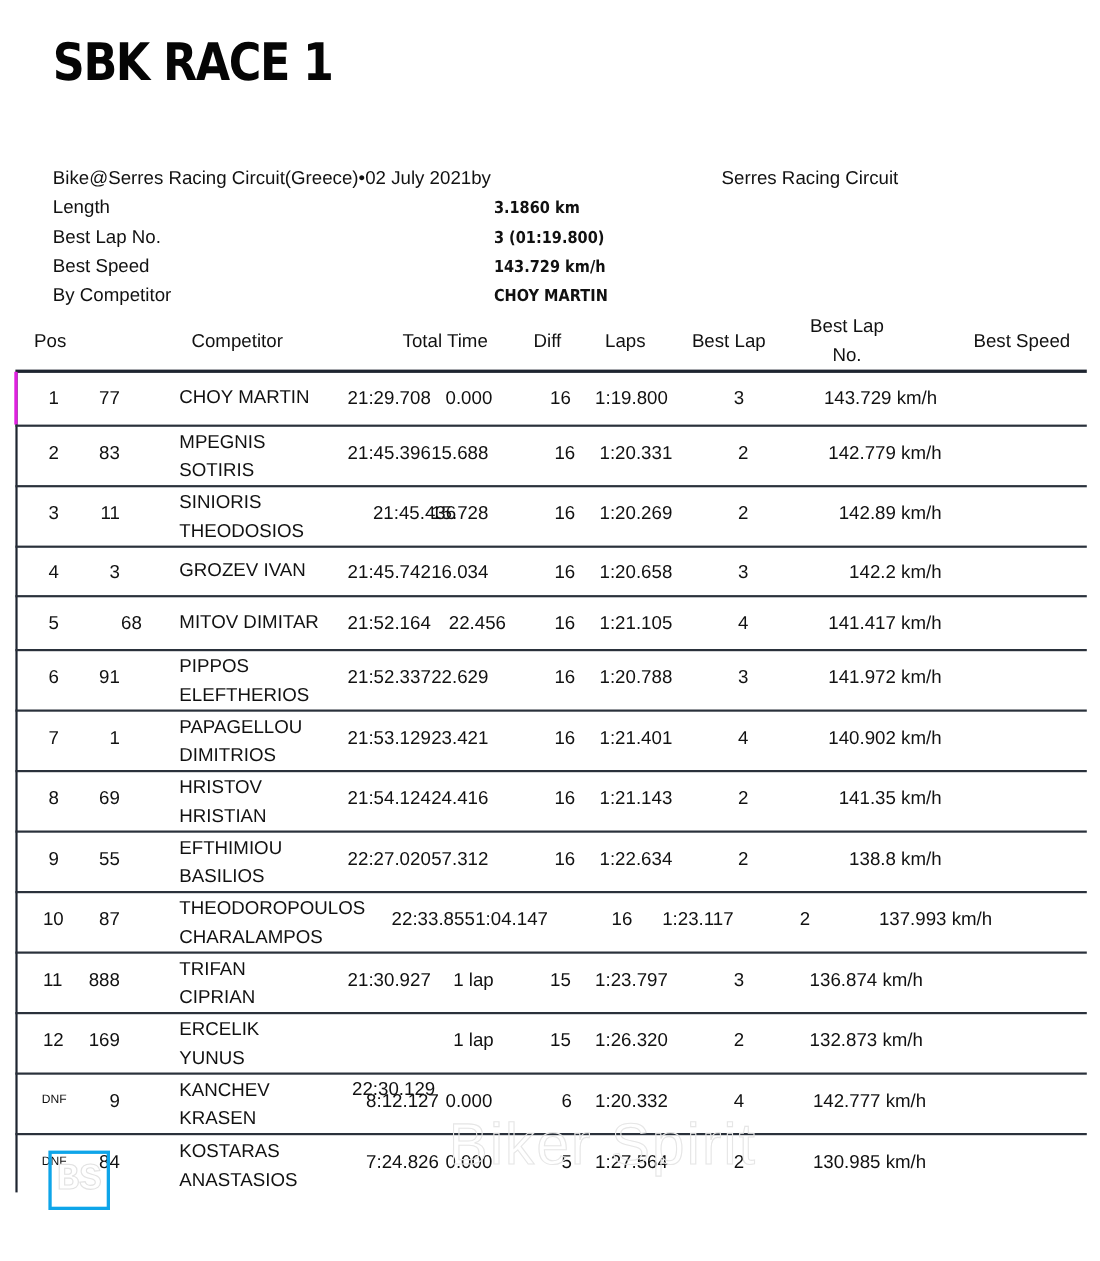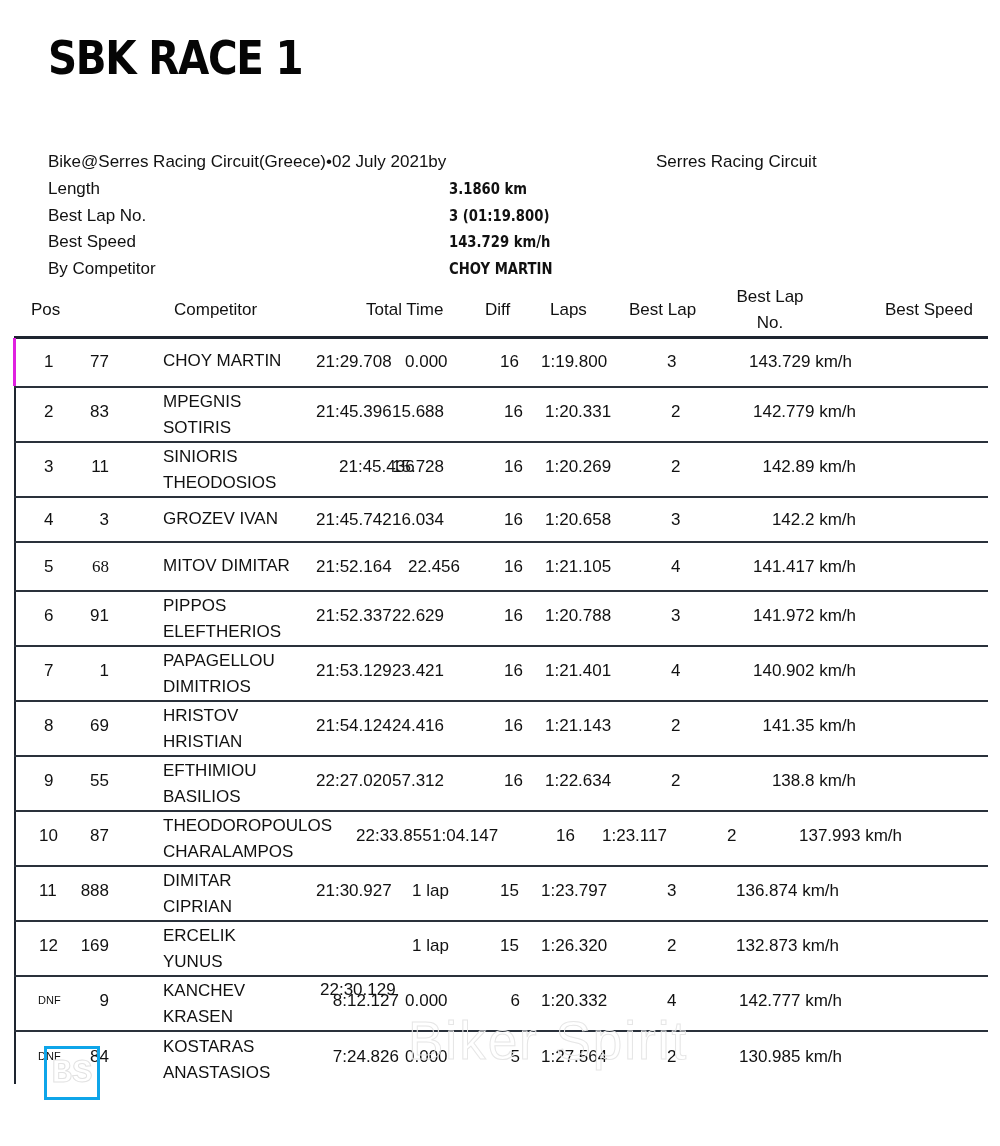--- a/index.html
+++ b/index.html
@@ -110,21 +110,21 @@
       </div>
       <div class="c" style="left: 302px; top: 12px;">21:45.742</div>
       <div class="c" style="left: 378px; top: 12px;">16.034</div>
       <div class="c" style="left: 490px; top: 12px;">16</div>
       <div class="c" style="left: 531px; top: 12px;">1:20.658</div>
       <div class="c" style="left: 657px; top: 12px;">3</div>
       <div class="c" style="right: 132px; top: 12px;">142.2 km/h</div>
     </div>
     <div class="row" style="top: 543px; height: 47px;">
       <div class="c" style="left: 30px; top: 14px;">5</div>
-      <div class="c" style="right: 879px; top: 14px; font-family: Liberation Serif, serif;">68</div>
+      <div class="c" style="right: 859px; top: 14px;">68</div>
       <div class="name" style="left: 149px; top: 10px;">
         <div>MITOV DIMITAR</div>
       </div>
       <div class="c" style="left: 302px; top: 14px;">21:52.164</div>
       <div class="c" style="left: 394px; top: 14px;">22.456</div>
       <div class="c" style="left: 490px; top: 14px;">16</div>
       <div class="c" style="left: 531px; top: 14px;">1:21.105</div>
       <div class="c" style="left: 657px; top: 14px;">4</div>
       <div class="c" style="right: 132px; top: 14px;">141.417 km/h</div>
     </div>
@@ -195,21 +195,21 @@
       <div class="c" style="left: 418px; top: 14px;">1:04.147</div>
       <div class="c" style="left: 542px; top: 14px;">16</div>
       <div class="c" style="left: 588px; top: 14px;">1:23.117</div>
       <div class="c" style="left: 713px; top: 14px;">2</div>
       <div class="c" style="left: 785px; top: 14px;">137.993 km/h</div>
     </div>
     <div class="row" style="top: 867px; height: 53px;">
       <div class="c" style="left: 25px; top: 14px;">11</div>
       <div class="c" style="right: 879px; top: 14px;">888</div>
       <div class="name" style="left: 149px; top: 1px;">
-        <div>DIMITAR</div>
+        <div>TRIFAN</div>
         <div>CIPRIAN</div>
       </div>
       <div class="c" style="left: 302px; top: 14px;">21:30.927</div>
       <div class="c" style="left: 398px; top: 14px;">1 lap</div>
       <div class="c" style="left: 486px; top: 14px;">15</div>
       <div class="c" style="left: 527px; top: 14px;">1:23.797</div>
       <div class="c" style="left: 653px; top: 14px;">3</div>
       <div class="c" style="left: 722px; top: 14px;">136.874 km/h</div>
     </div>
     <div class="row" style="top: 922px; height: 53px; text-decoration: underline;">

